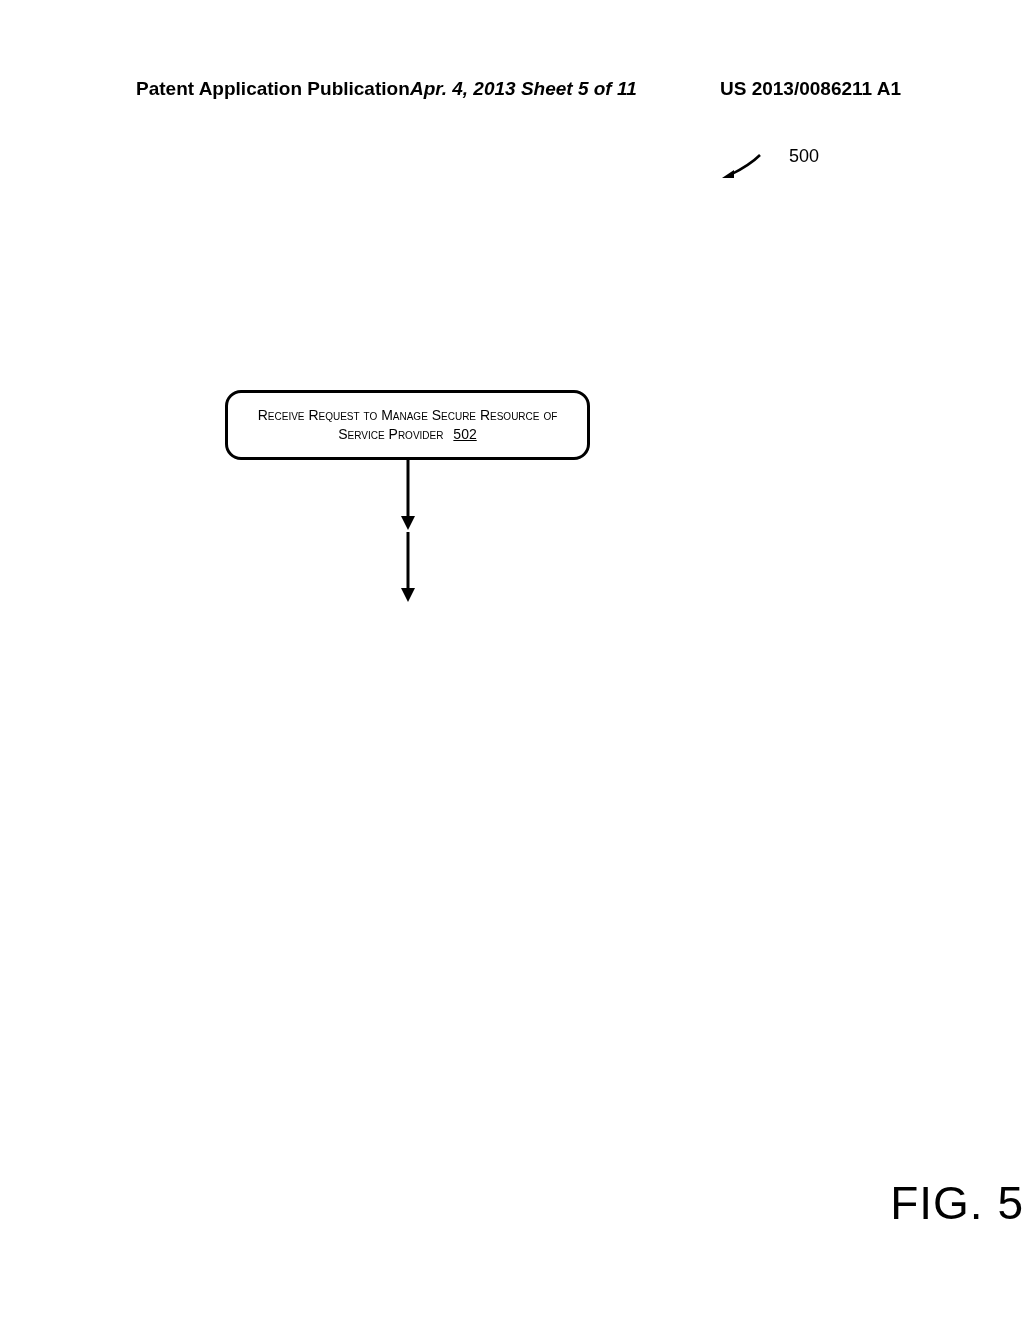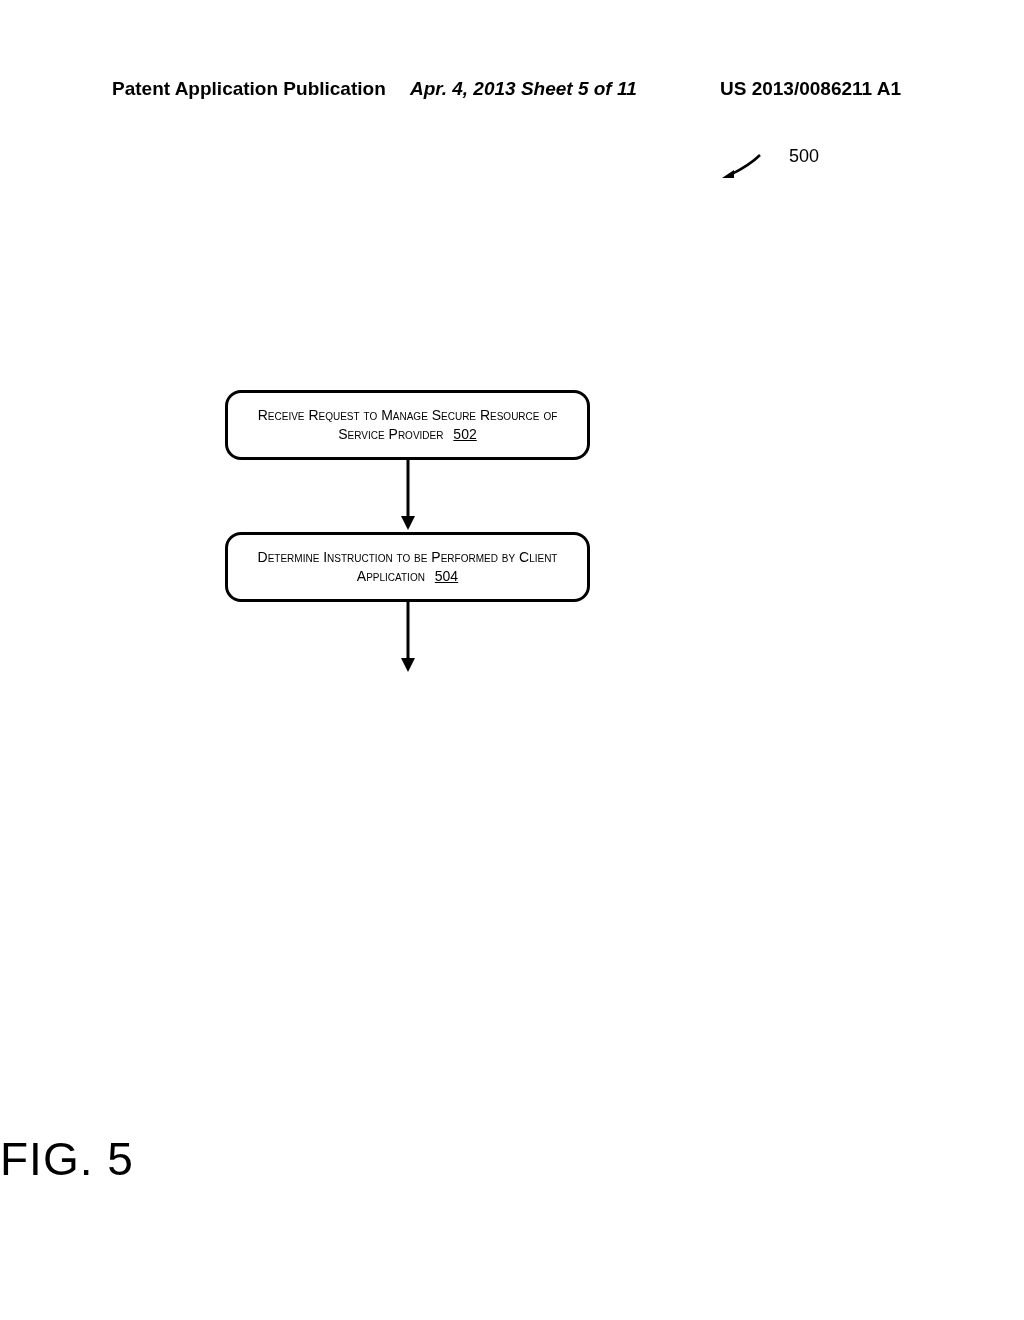--- a/index.html
+++ b/index.html
@@ -14,21 +14,21 @@
       position: absolute;
       top: 78px;
       left: 0;
       width: 100%;
       font-size: 19px;
       font-weight: bold;
       color: #000;
     }
     .header-left {
       position: absolute;
-      left: 112px;
+      left: 136px;
     }
     .header-center {
       position: absolute;
       left: 410px;
       font-style: italic;
     }
     .header-right {
       position: absolute;
       left: 720px;
     }
@@ -75,24 +75,24 @@
     .arrow-container {
       display: flex;
       justify-content: center;
       padding: 0;
     }
     .arrow-down {
       height: 72px;
     }
     .figure-label {
       position: absolute;
-      top: 1132px;
+      top: 1176px;
       left: 0;
       width: 100%;
-      text-align: left;
+      text-align: right;
       font-size: 46px;
       font-weight: 500;
       letter-spacing: 1px;
     }
   </style>
 </head>
 <body>
 
 <div class="header">
   <span class="header-left">Patent Application Publication</span>
@@ -117,26 +117,20 @@
     </div>
   </div>
 
   <div class="arrow-container">
     <svg class="arrow-down" width="20" height="72" viewBox="0 0 20 72">
       <line x1="10" y1="0" x2="10" y2="58" stroke="#000" stroke-width="3"></line>
       <polygon points="10,70 3,56 17,56" fill="#000"></polygon>
     </svg>
   </div>
 
-  <div class="flowbox">
-    <div>
-      <span class="flowbox-text">Determine Instruction to be Performed by Client Application</span>
-      <span class="flowbox-ref">504</span>
-    </div>
-  </div>
 
   <div class="arrow-container">
     <svg class="arrow-down" width="20" height="72" viewBox="0 0 20 72">
       <line x1="10" y1="0" x2="10" y2="58" stroke="#000" stroke-width="3"></line>
       <polygon points="10,70 3,56 17,56" fill="#000"></polygon>
     </svg>
   </div>
 
 
 </div>

